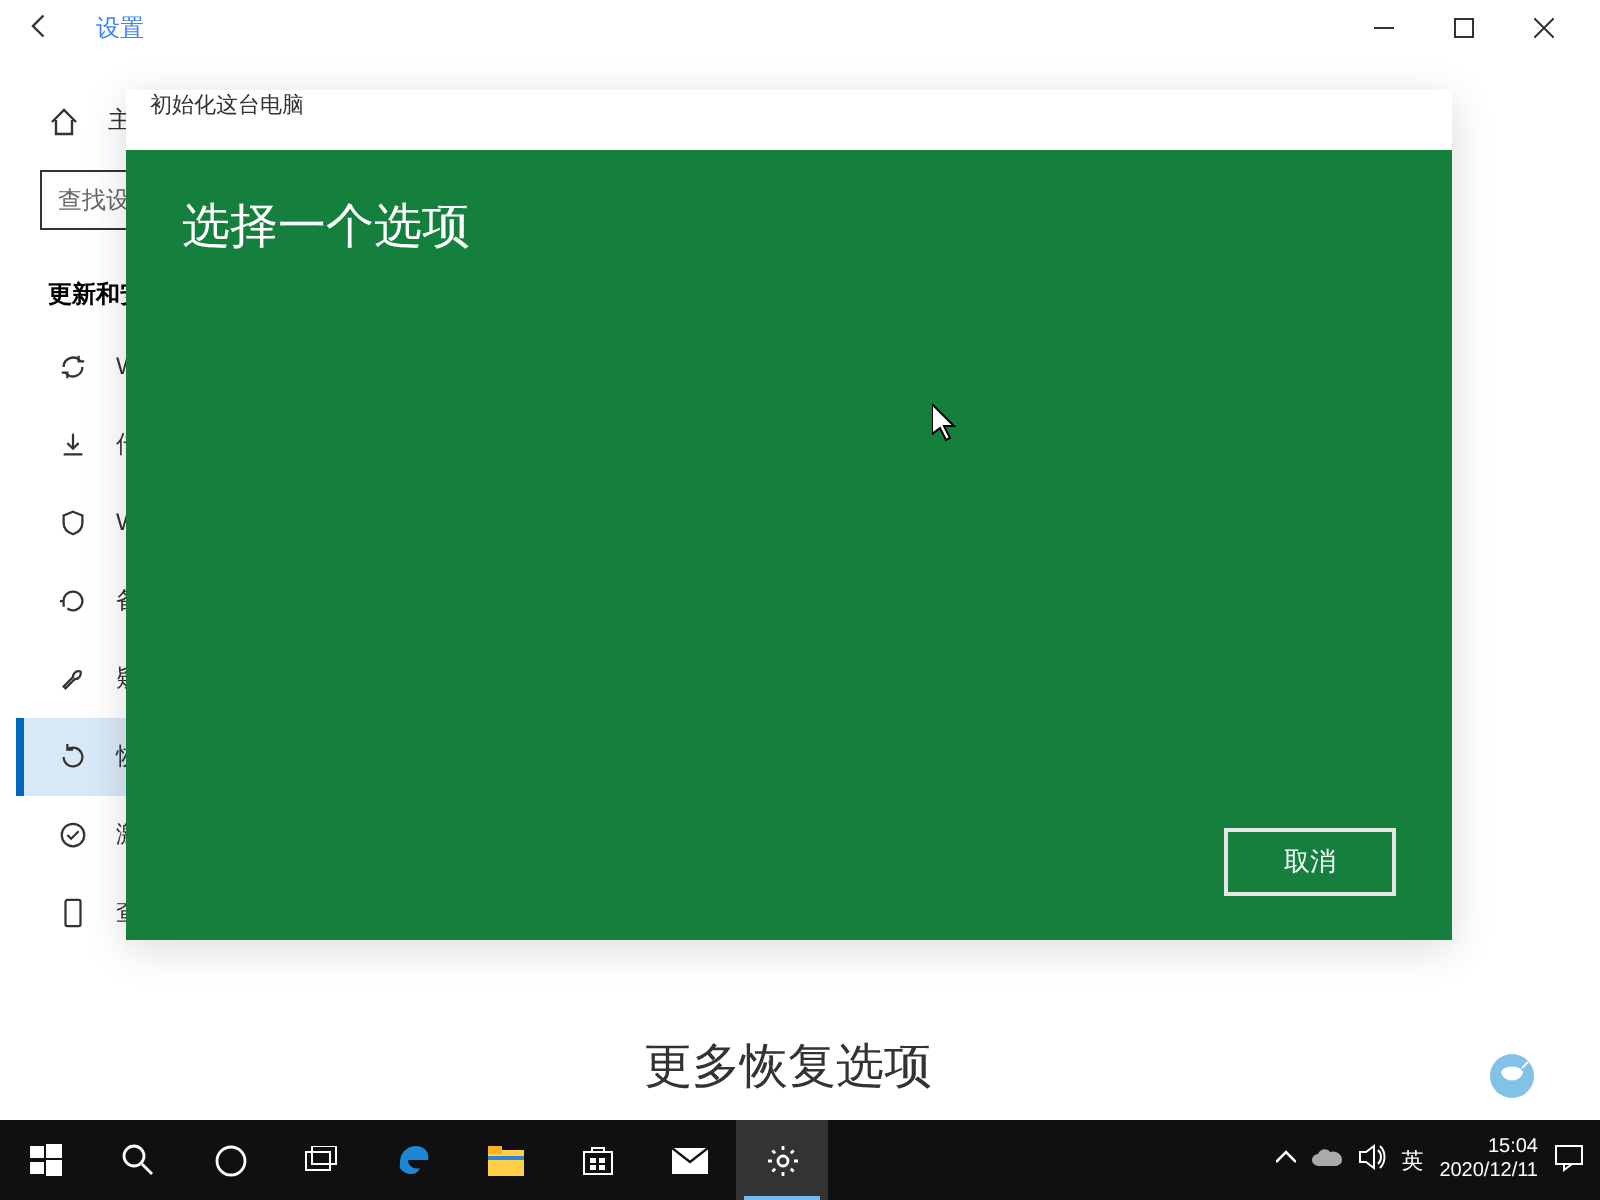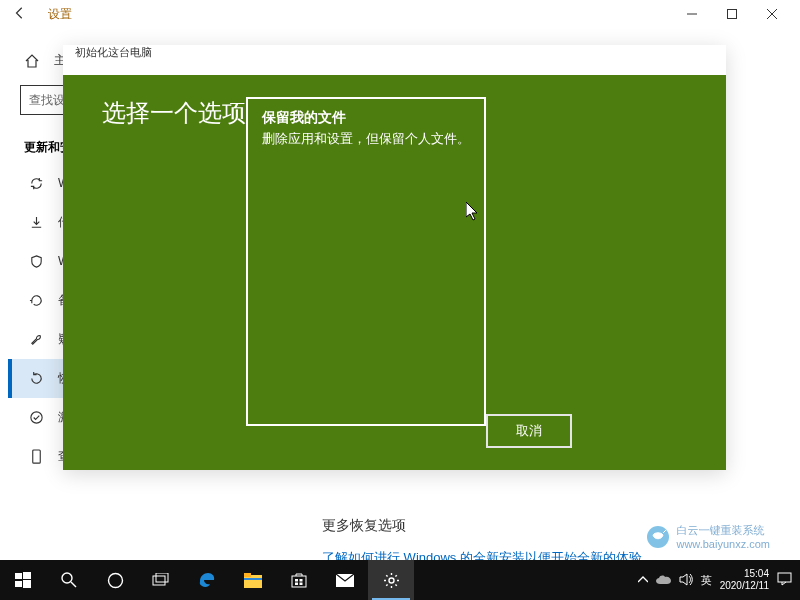--- a/index.html
+++ b/index.html
@@ -1,43 +1,43 @@
 <!DOCTYPE html>
 <html><head>
   <meta charset="utf-8">
   <style>
     * { margin: 0; padding: 0; box-sizing: border-box; font-family: "Microsoft YaHei", "Segoe UI", sans-serif; }
     body { width: 800px; height: 600px; background: #fff; position: relative; overflow: hidden; }
 
     
     .settings-window { width: 800px; height: 560px; background: #fff; display: flex; flex-direction: column; }
-    .titlebar { height: 32px; display: flex; align-items: center; padding: 0 8px; color: #a16207; font-size: 12px; }
+    .titlebar { height: 32px; display: flex; align-items: center; padding: 0 8px; color: #3b82f6; font-size: 12px; }
     .titlebar .back-btn { width: 24px; text-align: center; cursor: pointer; }
     .titlebar .title { margin-left: 16px; }
     .win-controls { margin-left: auto; display: flex; }
     .win-controls div { width: 40px; height: 28px; display: flex; align-items: center; justify-content: center; color: #555; }
 
     .main-area { flex: 1; display: flex; }
     .sidebar { width: 290px; padding: 16px 0 0 8px; }
     .home-btn { display: flex; align-items: center; padding: 8px 16px; font-size: 12px; color: #333; gap: 14px; }
     .search-box { margin: 8px 12px; border: 1px solid #333; height: 30px; display: flex; align-items: center; padding: 0 8px; font-size: 12px; color: #666; }
     .section-hdr { padding: 16px 16px 8px; font-size: 12px; font-weight: 600; }
     .nav-item { display: flex; align-items: center; gap: 14px; padding: 11px 16px; font-size: 12px; color: #333; border-left: 4px solid transparent; }
     .nav-item.sel { background: #d9e8f6; border-left-color: #0067c0; }
     .nav-item .icon { width: 16px; display: flex; justify-content: center; }
 
     .content { flex: 1; padding: 24px 32px; }
     .content-h1 { font-size: 24px; font-weight: 400; margin-bottom: 20px; }
-    .more-head { font-size: 14px; margin-top: 32px; margin-bottom: 14px; color: #333; }
+    .more-head { font-size: 24px; margin-top: 32px; margin-bottom: 14px; color: #333; }
     .linktxt { font-size: 13px; color: #0067c0; }
 
     
     .modal { position: absolute; left: 63px; top: 45px; width: 663px; height: 425px; background: #fff; box-shadow: 0 4px 20px rgba(0,0,0,.15); display: flex; flex-direction: column; }
     .modal-titlebar { height: 30px; display: flex; align-items: flex-start; padding: 0 12px; font-size: 11px; background: #fff; color: #333; }
-    .modal-body { flex: 1; background: #4d7c0f; color: #fff; padding: 22px 39px; display: flex; flex-direction: row; }
+    .modal-body { flex: 1; background: #15803d; color: #fff; padding: 22px 28px; display: flex; flex-direction: column; }
     .modal-heading { font-size: 24px; font-weight: 300; margin-bottom: 24px; }
     .option-card { border: 2px solid #fff; padding: 10px 14px; margin-bottom: 22px; cursor: pointer; }
     .option-title { font-size: 14px; font-weight: 600; margin-bottom: 3px; }
     .option-desc { font-size: 13px; }
     .modal-footer { margin-top: auto; display: flex; justify-content: flex-end; }
     .cancel-btn { border: 2px solid #e5e5e5; background: transparent; color: #fff; padding: 6px 28px; font-size: 13px; cursor: pointer; }
 
     
     .taskbar { position: absolute; bottom: 0; left: 0; width: 800px; height: 40px; background: #101010; display: flex; align-items: center; }
     .tb-item { width: 46px; height: 40px; display: flex; align-items: center; justify-content: center; color: #fff; font-size: 16px; position: relative; }
@@ -180,43 +180,35 @@
     </div>
   </div>
 </div>
 
 <div class="modal">
   <div class="modal-titlebar">
     <span>初始化这台电脑</span>
   </div>
   <div class="modal-body">
     <div class="modal-heading">选择一个选项</div>
-    <div class="option-card">
-      <div class="option-title">保留我的文件</div>
-      <div class="option-desc">删除应用和设置，但保留个人文件。</div>
-    </div>
     <div class="modal-footer">
       <button class="cancel-btn">取消</button>
     </div>
   </div>
 </div>
 
 <svg class="cursor" width="16" height="20" viewBox="0 0 16 20">
     <path d="M0 0 L0 15 L4 12 L7 18 L9 17 L6 11 L11 11 Z" fill="#fff" stroke="#000" stroke-width="1"></path>
   </svg>
 
 <div class="wm">
   <svg width="28" height="24" viewBox="0 0 28 24">
       <circle cx="14" cy="12" r="11" fill="#2e9bd6"></circle>
       <path d="M9 10c2-3 8-3 10 0-1 5-9 5-10 0z M19 8l3-3" fill="#fff" stroke="#fff"></path>
     </svg>
-  <div>
-    <div>白云一键重装系统</div>
-    <div>www.baiyunxz.com</div>
-  </div>
 </div>
 
 <div class="taskbar">
   <div class="tb-item">
     <svg width="16" height="16" viewBox="0 0 16 16">
         <rect x="0" y="1" width="7" height="6" fill="#fff"></rect>
         <rect x="8" y="0" width="8" height="7" fill="#fff"></rect>
         <rect x="0" y="9" width="7" height="6" fill="#fff"></rect>
         <rect x="8" y="8" width="8" height="8" fill="#fff"></rect>
       </svg>

